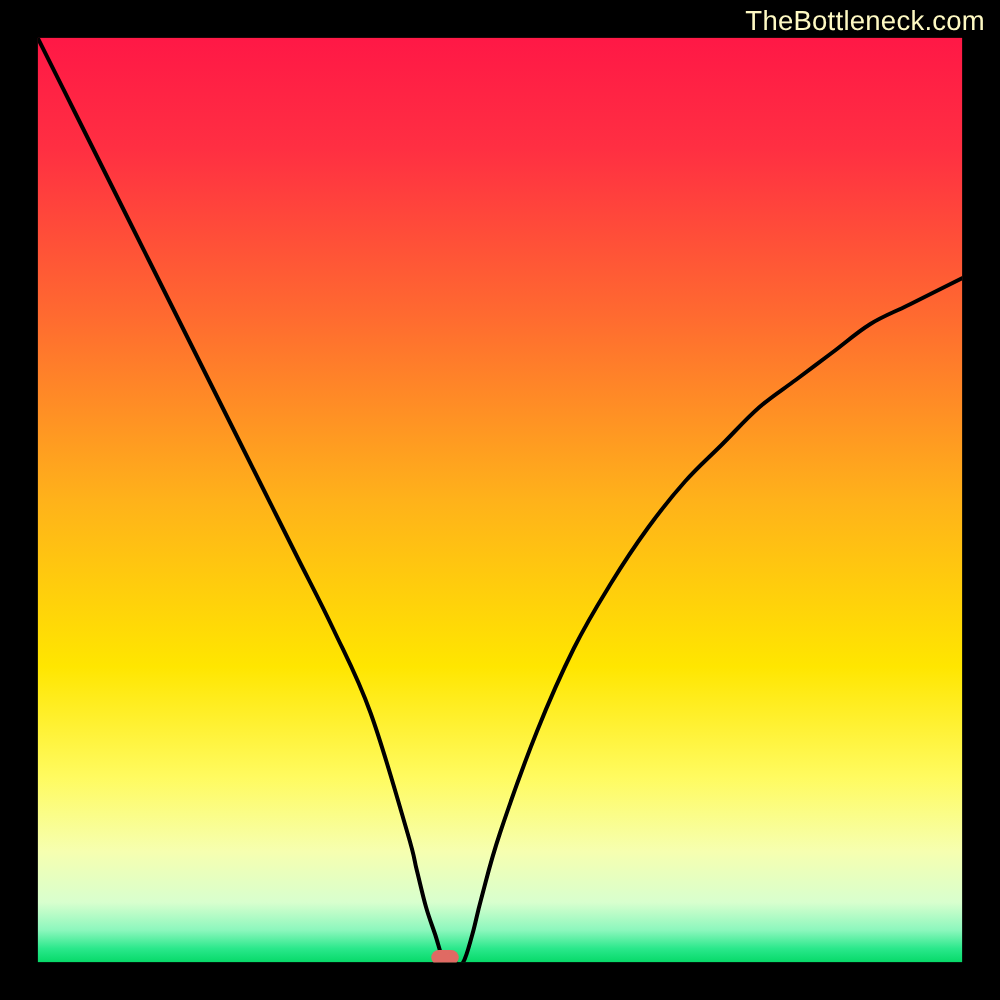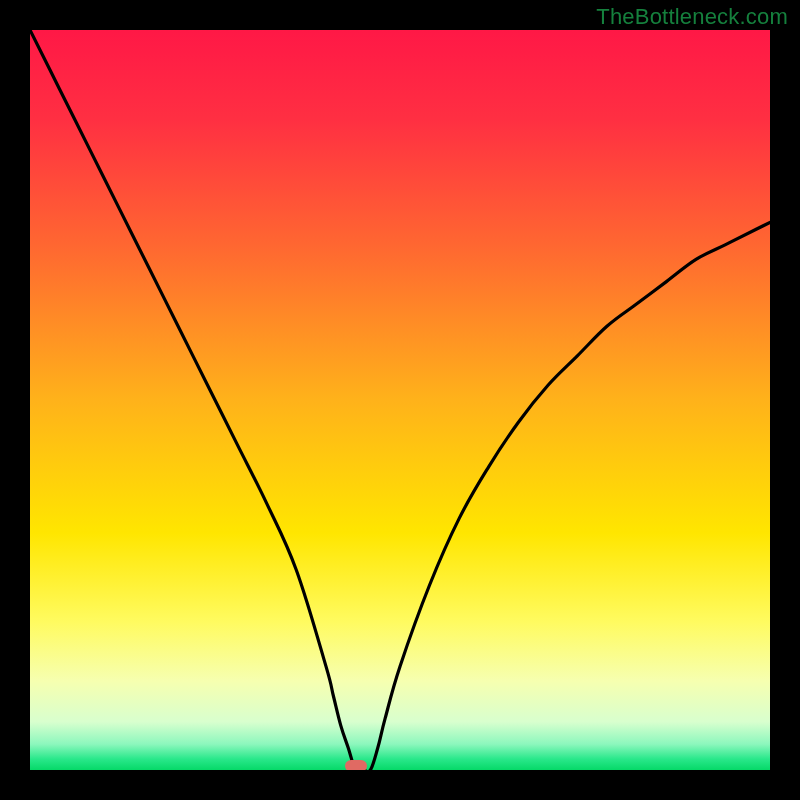--- a/index.html
+++ b/index.html
@@ -16,21 +16,21 @@
     left: 0;
     top: 0;
     width: 800px;
     height: 800px;
     background: #000;
   }
   .watermark {
     position: absolute;
     top: 4px;
     right: 12px;
-    color: #15803d;
+    color: #fef9c3;
     font-size: 22px;
     font-weight: 500;
     letter-spacing: 0.2px;
     z-index: 50;
   }
   .plot {
     position: absolute;
     left: 30px;
     top: 30px;
     width: 740px;

